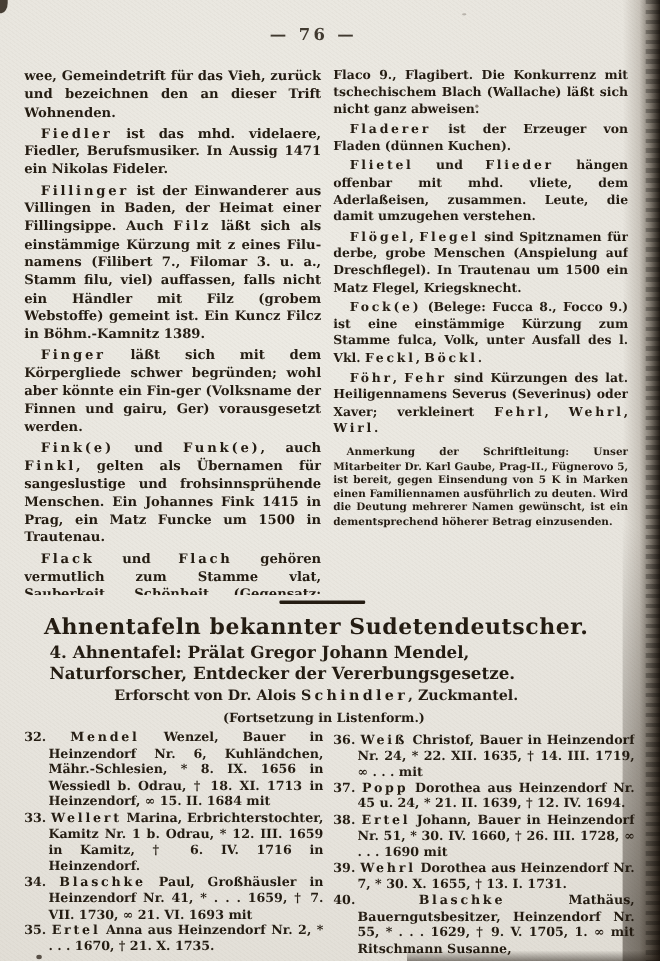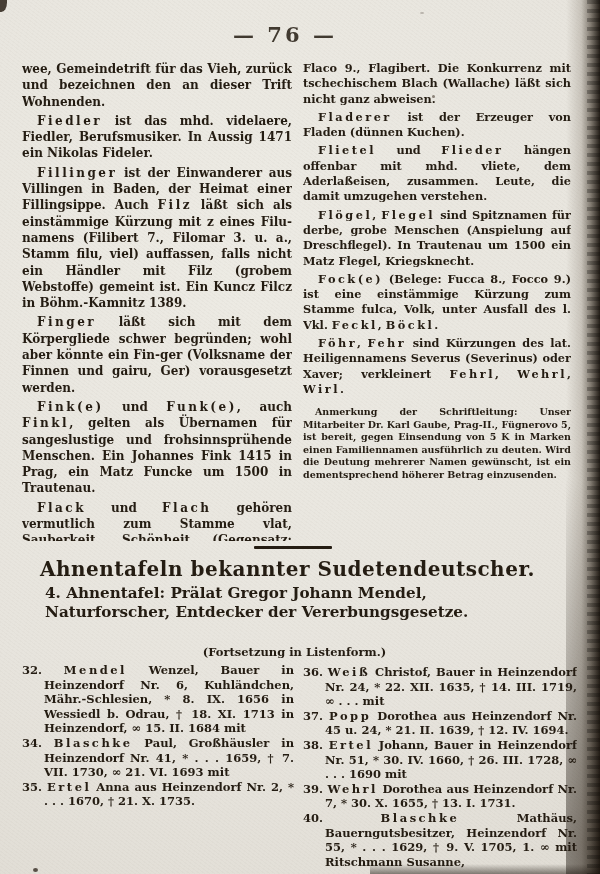--- a/index.html
+++ b/index.html
@@ -12,21 +12,21 @@
     width:600px;height:874px;overflow:hidden;position:relative;
     background:
       repeating-linear-gradient(37deg, rgba(120,110,95,0.035) 0 1px, rgba(0,0,0,0) 1px 3px),
       radial-gradient(ellipse 130% 100% at 40% 28%, #edebe4 0%, #e7e4dd 55%, #dcd8cf 100%);
     font-family:"DejaVu Serif","Liberation Serif",serif;
     color:var(--ink);
   }
   .page{position:absolute;inset:0;}
   .page-number{
     position:absolute;top:22px;left:0;right:30px;text-align:center;
-    font-weight:bold;font-size:21px;letter-spacing:3px;opacity:.85;
+    font-weight:bold;font-size:15px;letter-spacing:3px;opacity:.85;
   }
   
   .col{position:absolute;overflow:hidden;}
   .upper-left{left:22px;top:61px;width:270px;height:480px;}
   .upper-right{left:303px;top:61px;width:268px;height:484px;}
   .para{margin:0 0 0 0;text-align:justify;font-weight:bold;color:var(--ink);}
   .upper-left .para{font-size:12px;line-height:16.3px;}
   .upper-right .para{font-size:11.3px;line-height:15.3px;}
   .para + .para{margin-top:3px;}
   .para.ind{text-indent:15px;}
@@ -95,25 +95,27 @@
       <p class="para ind"><span class="sperr">Flögel</span><span>, </span><span class="sperr">Flegel</span><span> sind Spitznamen für derbe, grobe Menschen (Anspielung auf Dreschflegel). In Trautenau um 1500 ein Matz Flegel, Kriegsknecht.</span></p>
       <p class="para ind"><span class="sperr">Fock(e)</span><span> (Belege: Fucca 8., Focco 9.) ist eine einstämmige Kürzung zum Stamme fulca, Volk, unter Ausfall des l. Vkl. </span><span class="sperr">Feckl</span><span>, </span><span class="sperr">Böckl</span><span>.</span></p>
       <p class="para ind"><span class="sperr">Föhr</span><span>, </span><span class="sperr">Fehr</span><span> sind Kürzungen des lat. Heiligennamens Severus (Severinus) oder Xaver; verkleinert </span><span class="sperr">Fehrl</span><span>, </span><span class="sperr">Wehrl</span><span>, </span><span class="sperr">Wirl</span><span>.</span></p>
       <p class="para note"><span>Anmerkung der Schriftleitung: Unser Mitarbeiter Dr. Karl Gaube, Prag-II., Fügnerovo 5, ist bereit, gegen Einsendung von 5 K in Marken einen Familiennamen ausführlich zu deuten. Wird die Deutung mehrerer Namen gewünscht, ist ein dementsprechend höherer Betrag einzusenden.</span></p>
     </div>
 
   <div class="rule"></div>
 
   <div class="title">Ahnentafeln bekannter Sudetendeutscher.</div>
   <div class="subtitle">4. Ahnentafel: Prälat Gregor Johann Mendel, Naturforscher, Entdecker der Vererbungsgesetze.</div>
+  <div class="attribution" id="attribution"><span>Erforscht von Dr. Alois </span><span class="sperr">Schindler</span><span>, Zuckmantel.</span></div>
   <div class="continuation">(Fortsetzung in Listenform.)</div>
 
   <div class="col lower-left">
     <div id="entries-left">
         <p class="entry"><span class="no">32. </span><span class="name">Mendel</span><span> Wenzel, Bauer in Heinzendorf Nr. 6, Kuhländchen, Mähr.-Schlesien, * 8. IX. 1656 in Wessiedl b. Odrau, † 18. XI. 1713 in Heinzendorf, ∞ 15. II. 1684 mit</span></p>
+        <p class="entry"><span class="no">33. </span><span class="name">Wellert</span><span> Marina, Erbrichterstochter, Kamitz Nr. 1 b. Odrau, * 12. III. 1659 in Kamitz, † 6. IV. 1716 in Heinzendorf.</span></p>
         <p class="entry"><span class="no">34. </span><span class="name">Blaschke</span><span> Paul, Großhäusler in Heinzendorf Nr. 41, * . . . 1659, † 7. VII. 1730, ∞ 21. VI. 1693 mit</span></p>
         <p class="entry"><span class="no">35. </span><span class="name">Ertel</span><span> Anna aus Heinzendorf Nr. 2, * . . . 1670, † 21. X. 1735.</span></p>
       </div>
   </div>
   <div class="col lower-right" id="entries-right">
       <p class="entry"><span class="no">36. </span><span class="name">Weiß</span><span> Christof, Bauer in Heinzendorf Nr. 24, * 22. XII. 1635, † 14. III. 1719, ∞ . . . mit</span></p>
       <p class="entry"><span class="no">37. </span><span class="name">Popp</span><span> Dorothea aus Heinzendorf Nr. 45 u. 24, * 21. II. 1639, † 12. IV. 1694.</span></p>
       <p class="entry"><span class="no">38. </span><span class="name">Ertel</span><span> Johann, Bauer in Heinzendorf Nr. 51, * 30. IV. 1660, † 26. III. 1728, ∞ . . . 1690 mit</span></p>
       <p class="entry"><span class="no">39. </span><span class="name">Wehrl</span><span> Dorothea aus Heinzendorf Nr. 7, * 30. X. 1655, † 13. I. 1731.</span></p>
       <p class="entry"><span class="no">40. </span><span class="name">Blaschke</span><span> Mathäus, Bauerngutsbesitzer, Heinzendorf Nr. 55, * . . . 1629, † 9. V. 1705, 1. ∞ mit Ritschmann Susanne,</span></p>

